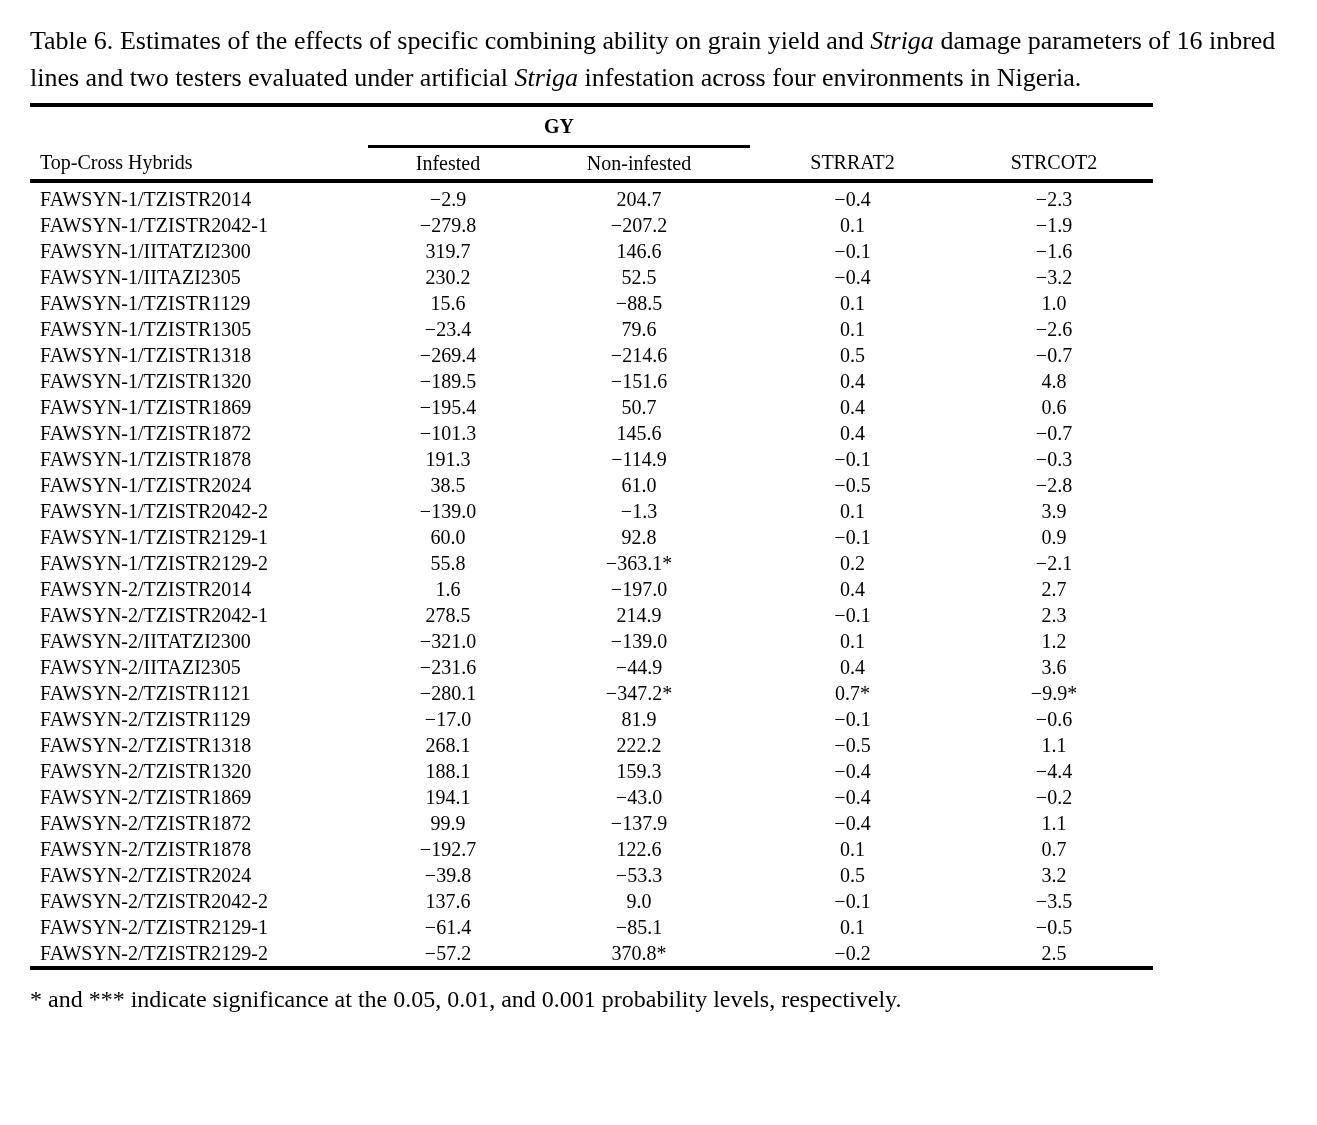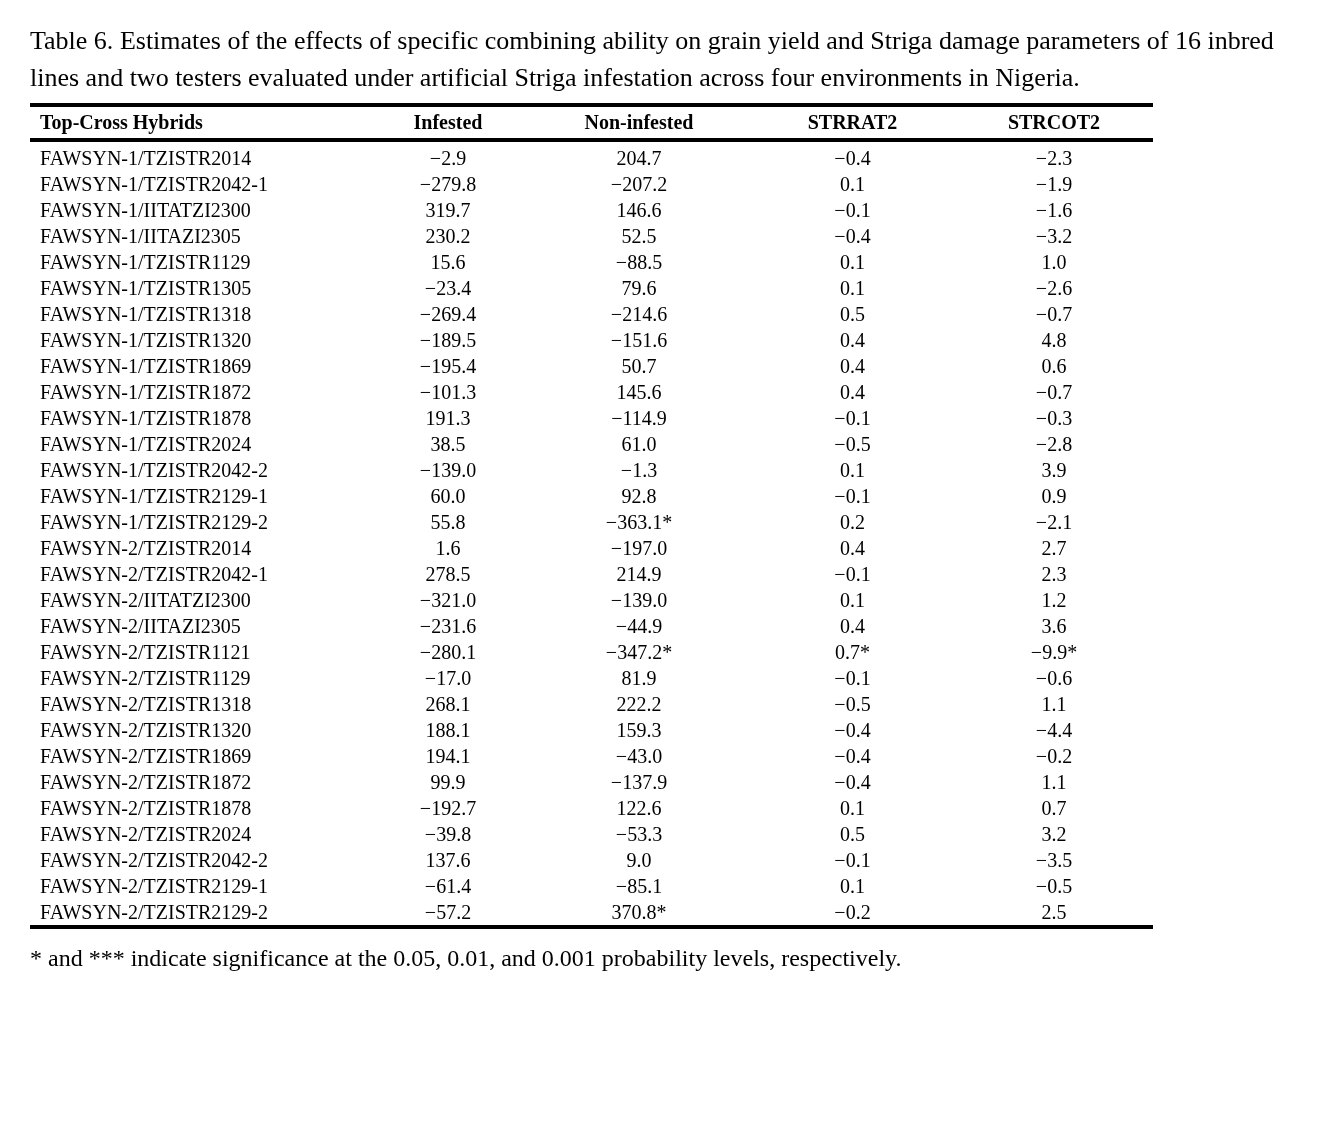--- a/index.html
+++ b/index.html
@@ -18,21 +18,21 @@
     padding: 22px 30px 0 30px;
   }
   .caption {
     margin: 0 0 7px 0;
     width: 1262px;
     font-size: 26px;
     line-height: 37px;
     text-align: left;
   }
   .bold   { font-weight: normal; }
-  .italic { }
+  .italic { font-style: italic; }
 
   table.sca {
     border-collapse: collapse;
     table-layout: fixed;
     width: 1123px;
     border-top: 4px solid #000;
     border-bottom: 4px solid #000;
   }
   table.sca th, table.sca td {
     padding: 0;
@@ -45,21 +45,21 @@
     vertical-align: middle;
     font-weight: bold;
     text-align: center;
   }
   tr.group-row th.gy-span {
     border-bottom: 3px solid #000;
   }
   tr.col-row th {
     height: 31px;
     vertical-align: middle;
-    font-weight: bold;
+    font-weight: normal;
     text-align: center;
     border-bottom: 4px solid #000;
   }
   tr.col-row th.left, tbody td.left {
     text-align: left;
     padding-left: 10px;
   }
   tbody td {
     height: 26px;
     line-height: 26px;
@@ -82,20 +82,26 @@
 
   <table class="sca">
     <colgroup>
       <col style="width:338px">
       <col style="width:160px">
       <col style="width:222px">
       <col style="width:205px">
       <col style="width:198px">
     </colgroup>
     <thead>
+      <tr class="group-row">
+        <th></th>
+        <th colspan="2" class="gy-span">GY</th>
+        <th></th>
+        <th></th>
+      </tr>
       <tr class="col-row">
         <th class="left">Top-Cross Hybrids</th>
         <th>Infested</th>
         <th>Non-infested</th>
         <th>STRRAT2</th>
         <th>STRCOT2</th>
       </tr>
     </thead>
     <tbody>
         <tr>

